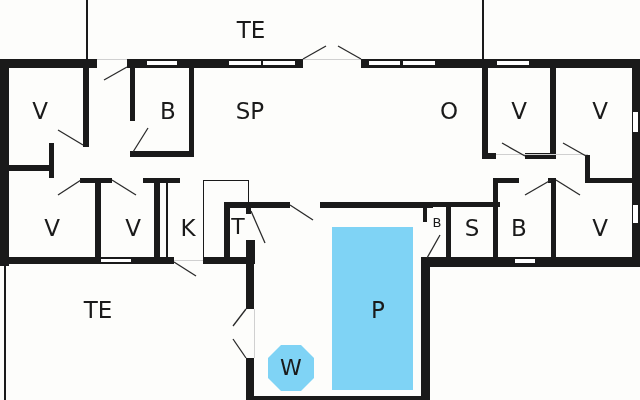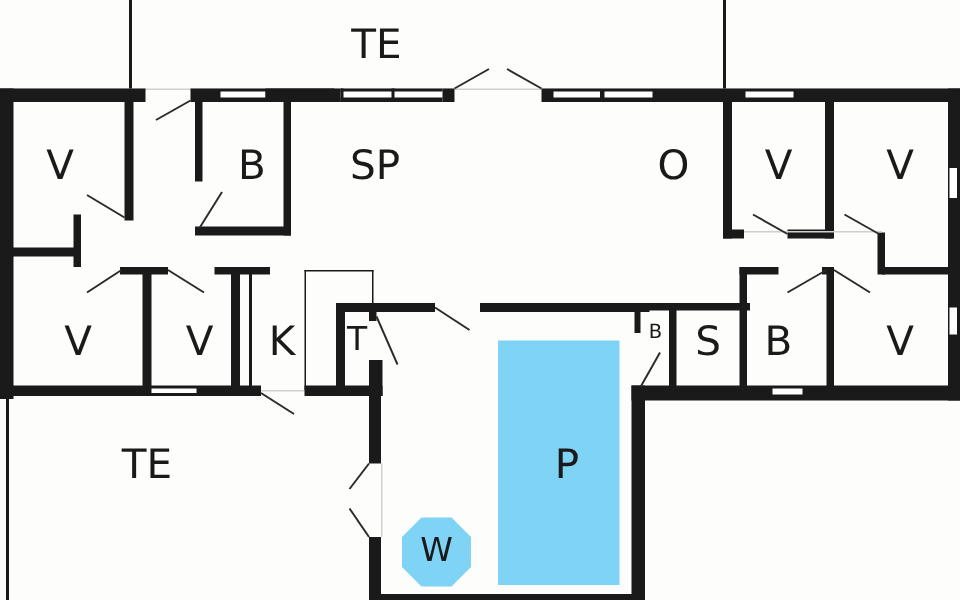--- a/index.html
+++ b/index.html
@@ -7,21 +7,21 @@
     width: 640px; height: 400px; overflow: hidden;
     background: #fdfdfb;
     font-family: "DejaVu Sans", "Liberation Sans", sans-serif;
     position: relative;
   }
   #plan { position: absolute; left: 0; top: 0; width: 640px; height: 400px; }
   .w { position: absolute; background: #1a1a1a; }
   .thin { position: absolute; background: #1a1a1a; }
   .win { position: absolute; background: #ffffff; }
   .label {
-    position: absolute; color: #1a1a1a; font-size: 27px; line-height: 1;
+    position: absolute; color: #1a1a1a; font-size: 23px; line-height: 1;
     transform: translate(-50%, -50%); white-space: nowrap; letter-spacing: 0;
   }
   .label.small { font-size: 15px; }
   .pool { position: absolute; background: #7fd3f5; }
   .hotub { position: absolute; }
   svg.lines { position: absolute; left: 0; top: 0; }
 </style>
 </head>
 <body>
 

